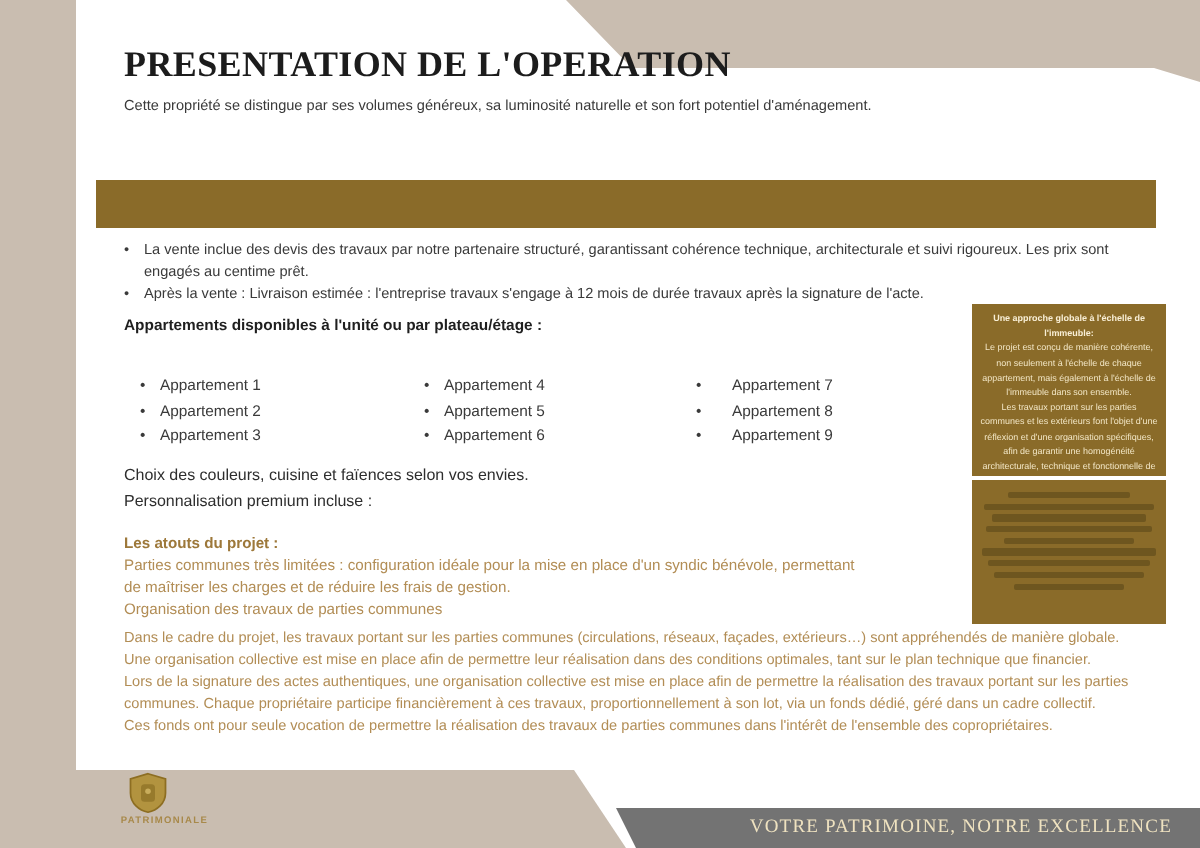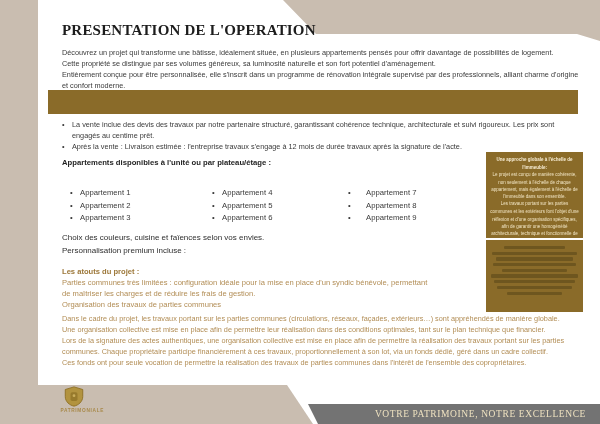--- a/index.html
+++ b/index.html
@@ -7,21 +7,21 @@
   body { font-family:"Liberation Sans", sans-serif; background:#ffffff; }
   #page { position:relative; width:600px; height:424px; overflow:hidden; background:#ffffff; }
 
   .abs { position:absolute; }
 
   .strip-left { left:0; top:0; width:38px; height:424px; background:#c9bdb0; }
   .corner-taupe { left:283px; top:0; width:317px; height:41px; background:#c9bdb0;
       clip-path:polygon(0 0,317px 0,317px 41px,294px 34px,33px 34px); }
 
   .title { left:62px; top:22px; font-family:"Liberation Serif", serif; font-weight:bold;
-      font-size:15px; color:#1c1c1c; letter-spacing:.2px; white-space:nowrap; }
+      font-size:18px; color:#1c1c1c; letter-spacing:.2px; white-space:nowrap; }
 
   .intro { left:62px; top:47px; width:522px; font-size:7.3px; line-height:11px; color:#3a3a3a; }
 
   .gold-band { left:48px; top:90px; width:530px; height:24px; background:#8a6b29; }
 
   .bullets { left:62px; top:119px; width:516px; font-size:7.3px; line-height:11px; color:#3a3a3a; }
   .bullet-row { display:flex; }
   .bullet-row .dot { width:10px; flex:0 0 10px; text-align:left; }
 
   .approach-box { left:486px; top:152px; width:97px; height:86px; background:#8a6b29; overflow:hidden; }
@@ -67,23 +67,21 @@
 <body>
 
 <div id="page">
 
   <div class="abs strip-left"></div>
   <div class="abs corner-taupe"></div>
 
   <h1 class="abs title">PRESENTATION DE L'OPERATION</h1>
 
   <div class="abs intro">
-    <div>Découvrez un projet qui transforme une bâtisse, idéalement située, en plusieurs appartements pensés pour offrir davantage de possibilités de logement.</div>
     <div>Cette propriété se distingue par ses volumes généreux, sa luminosité naturelle et son fort potentiel d'aménagement.</div>
-    <div>Entièrement conçue pour être personnalisée, elle s'inscrit dans un programme de rénovation intégrale supervisé par des professionnels, alliant charme d'origine et confort moderne.</div>
   </div>
 
   <div class="abs gold-band"></div>
 
   <div class="abs bullets">
     <div class="bullet-row">
       <span class="dot">•</span>
       <span>La vente inclue des devis des travaux par notre partenaire structuré, garantissant cohérence technique, architecturale et suivi rigoureux. Les prix sont engagés au centime prêt.</span>
     </div>
     <div class="bullet-row">

